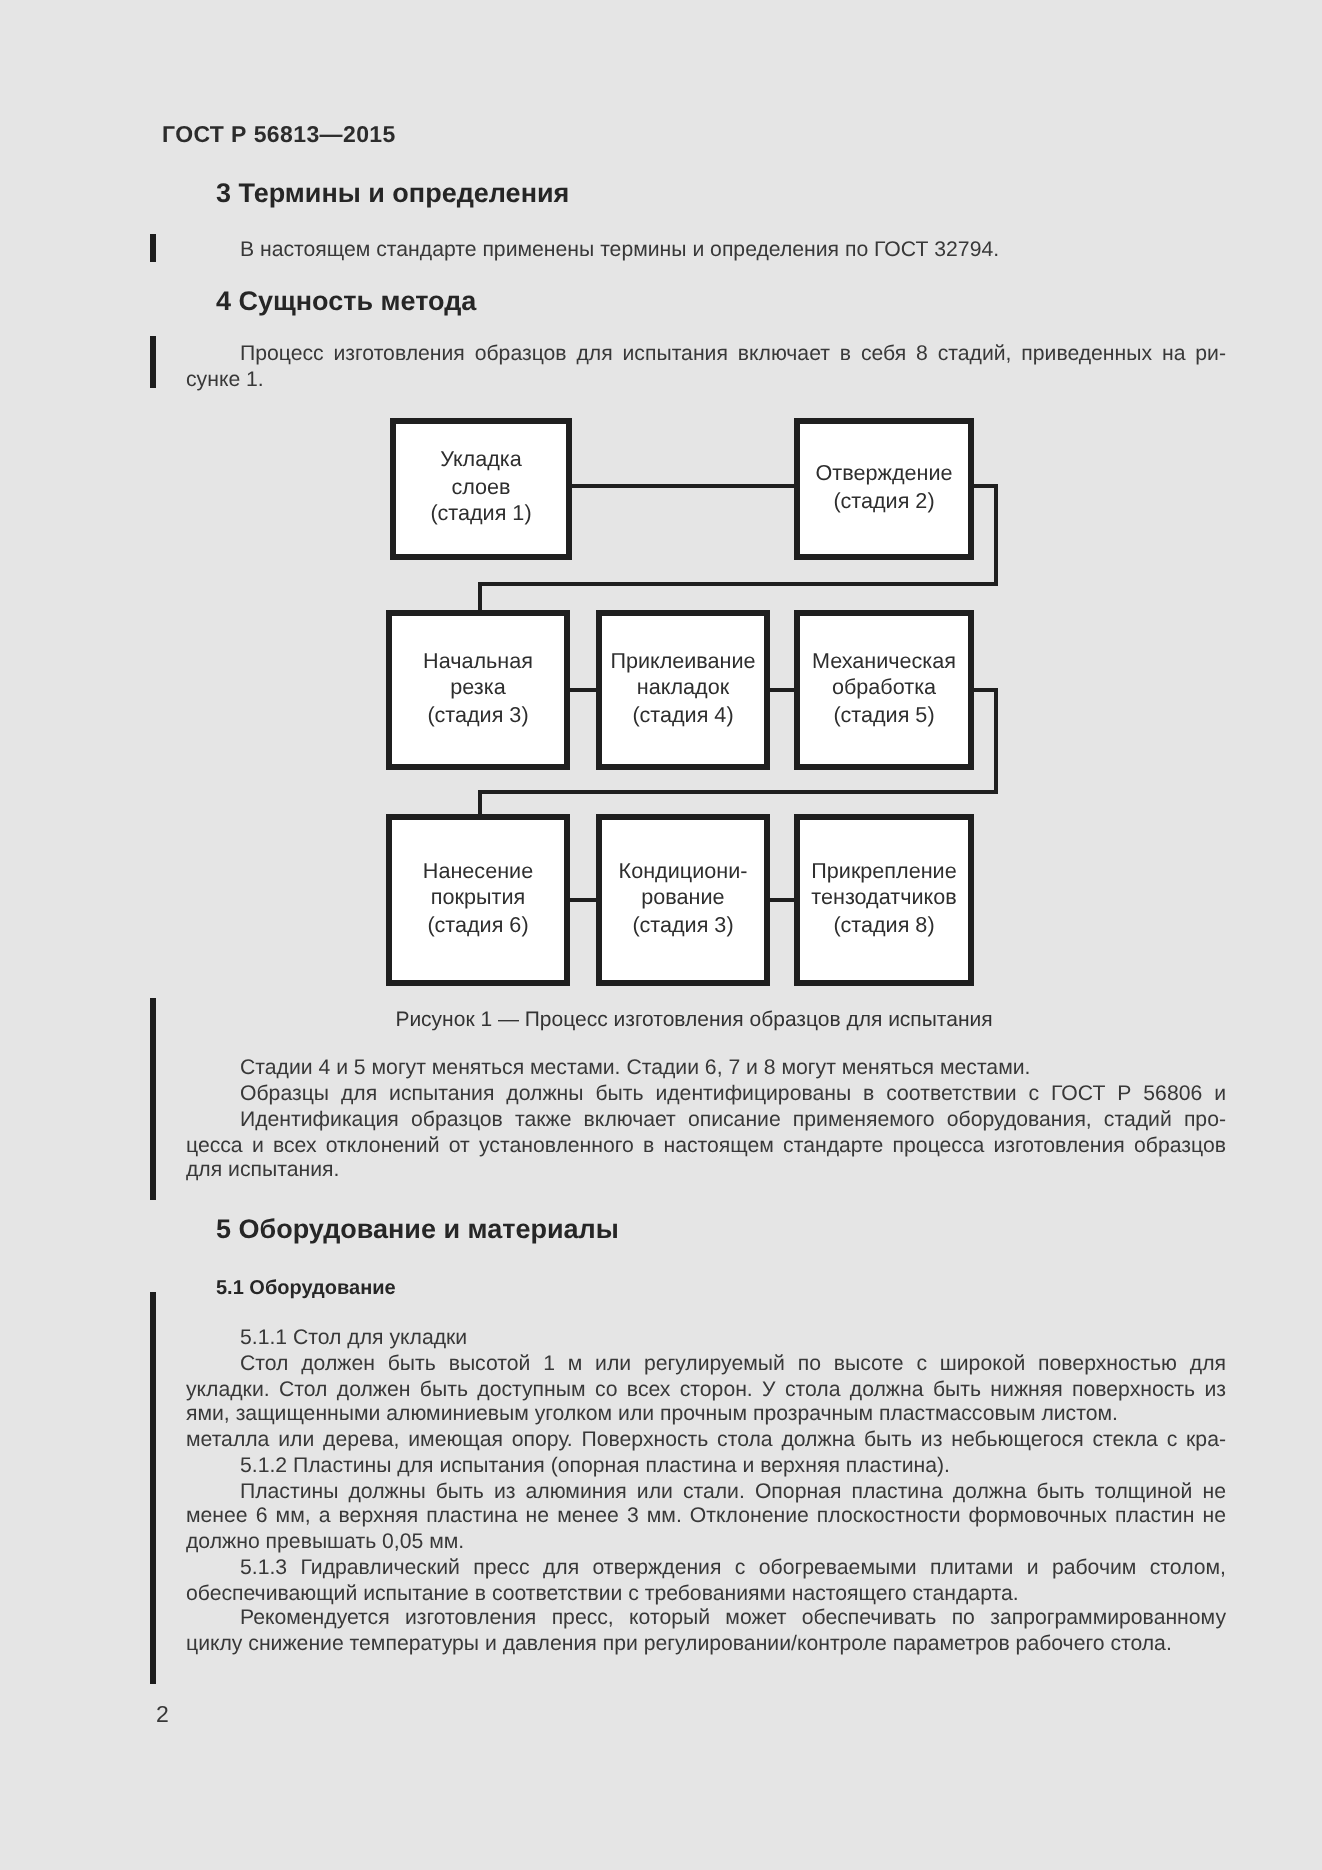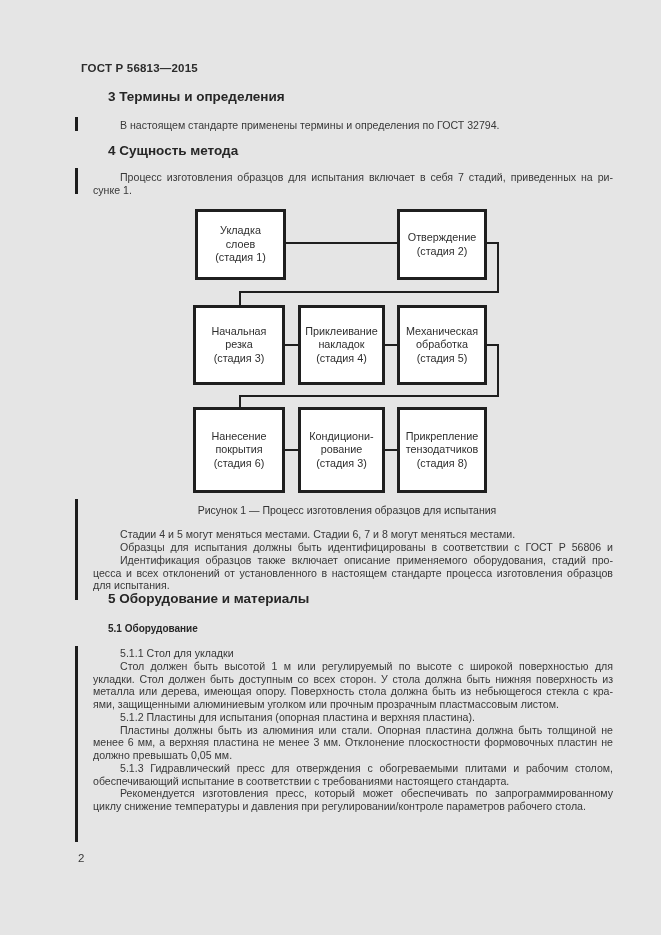--- a/index.html
+++ b/index.html
@@ -20,21 +20,21 @@
   .h-main { margin:0; font-size:13.5px; line-height:14px; font-weight:bold; color:#262626; padding-left:27px; }
   .h-sub  { margin:0; font-size:10px; line-height:12px; font-weight:bold; color:#262626; padding-left:27px; }
   .lines  { font-size:10.6px; line-height:12.75px; }
   .line   { text-align:left;margin-left:12px; }
   .line.fill { text-align:justify; text-align-last:justify; }
   .line.indent { text-indent:27px; }
   .mt-terms   { margin-top:15px; }
   .mt-s4      { margin-top:12px; }
   .mt-method  { margin-top:13px; }
   .spacer     { height:332px; }
-  .mt-equip   { margin-top:0; }
+  .mt-equip   { margin-top:16px; }
   .mt-sub     { margin-top:17px; }
   .mt-s51     { margin-top:12px; }
   
   .figure { position:absolute; left:81px; top:205px; width:532px; height:320px; }
   .fig-boxes div.fig-box {
     position:absolute; box-sizing:border-box; border:3px solid #1f1f1f; background:#ffffff;
     display:flex; align-items:center; justify-content:center; text-align:center;
     font-size:10.8px; line-height:13.6px; color:#2e2e2e; white-space:pre-line;
   }
   .fig-boxes div:nth-of-type(1) { left:114px; top:4px;   width:91px; height:71px; }
@@ -68,21 +68,21 @@
 
     <div class="lines mt-terms">
 
     <div class="line indent">В настоящем стандарте применены термины и определения по ГОСТ 32794.</div>
       </div>
 
     <h2 class="h-main mt-s4">4 Сущность метода</h2>
 
     <div class="lines mt-method">
 
-    <div class="line indent fill">Процесс изготовления образцов для испытания включает в себя 7 стадий, приведенных на ри-</div>
+    <div class="line indent fill">Процесс изготовления образцов для испытания включает в себя 8 стадий, приведенных на ри-</div>
         <div class="line">сунке 1.</div>
       </div>
 
     <div class="spacer"></div>
 
     <div class="lines">
 
     <div class="line indent">Стадии 4 и 5 могут меняться местами. Стадии 6, 7 и 8 могут меняться местами.</div>
         <div class="line indent fill">Образцы для испытания должны быть идентифицированы в соответствии с ГОСТ Р 56806 и</div>
         <div class="line indent fill">Идентификация образцов также включает описание применяемого оборудования, стадий про-</div>
@@ -91,22 +91,22 @@
       </div>
 
     <h2 class="h-main mt-equip">5 Оборудование и материалы</h2>
     <h3 class="h-sub mt-sub">5.1 Оборудование</h3>
 
     <div class="lines mt-s51">
 
     <div class="line indent">5.1.1 Стол для укладки</div>
         <div class="line indent fill">Стол должен быть высотой 1 м или регулируемый по высоте с широкой поверхностью для</div>
         <div class="line fill">укладки. Стол должен быть доступным со всех сторон. У стола должна быть нижняя поверхность из</div>
+        <div class="line">ями, защищенными алюминиевым уголком или прочным прозрачным пластмассовым листом.</div>
         <div class="line fill">металла или дерева, имеющая опору. Поверхность стола должна быть из небьющегося стекла с кра-</div>
-        <div class="line">ями, защищенными алюминиевым уголком или прочным прозрачным пластмассовым листом.</div>
         <div class="line indent">5.1.2 Пластины для испытания (опорная пластина и верхняя пластина).</div>
         <div class="line indent fill">Пластины должны быть из алюминия или стали. Опорная пластина должна быть толщиной не</div>
         <div class="line fill">менее 6 мм, а верхняя пластина не менее 3 мм. Отклонение плоскостности формовочных пластин не</div>
         <div class="line">должно превышать 0,05 мм.</div>
         <div class="line indent fill">5.1.3 Гидравлический пресс для отверждения с обогреваемыми плитами и рабочим столом,</div>
         <div class="line">обеспечивающий испытание в соответствии с требованиями настоящего стандарта.</div>
         <div class="line indent fill">Рекомендуется изготовления пресс, который может обеспечивать по запрограммированному</div>
         <div class="line">циклу снижение температуры и давления при регулировании/контроле параметров рабочего стола.</div>
       </div>
   </div>

